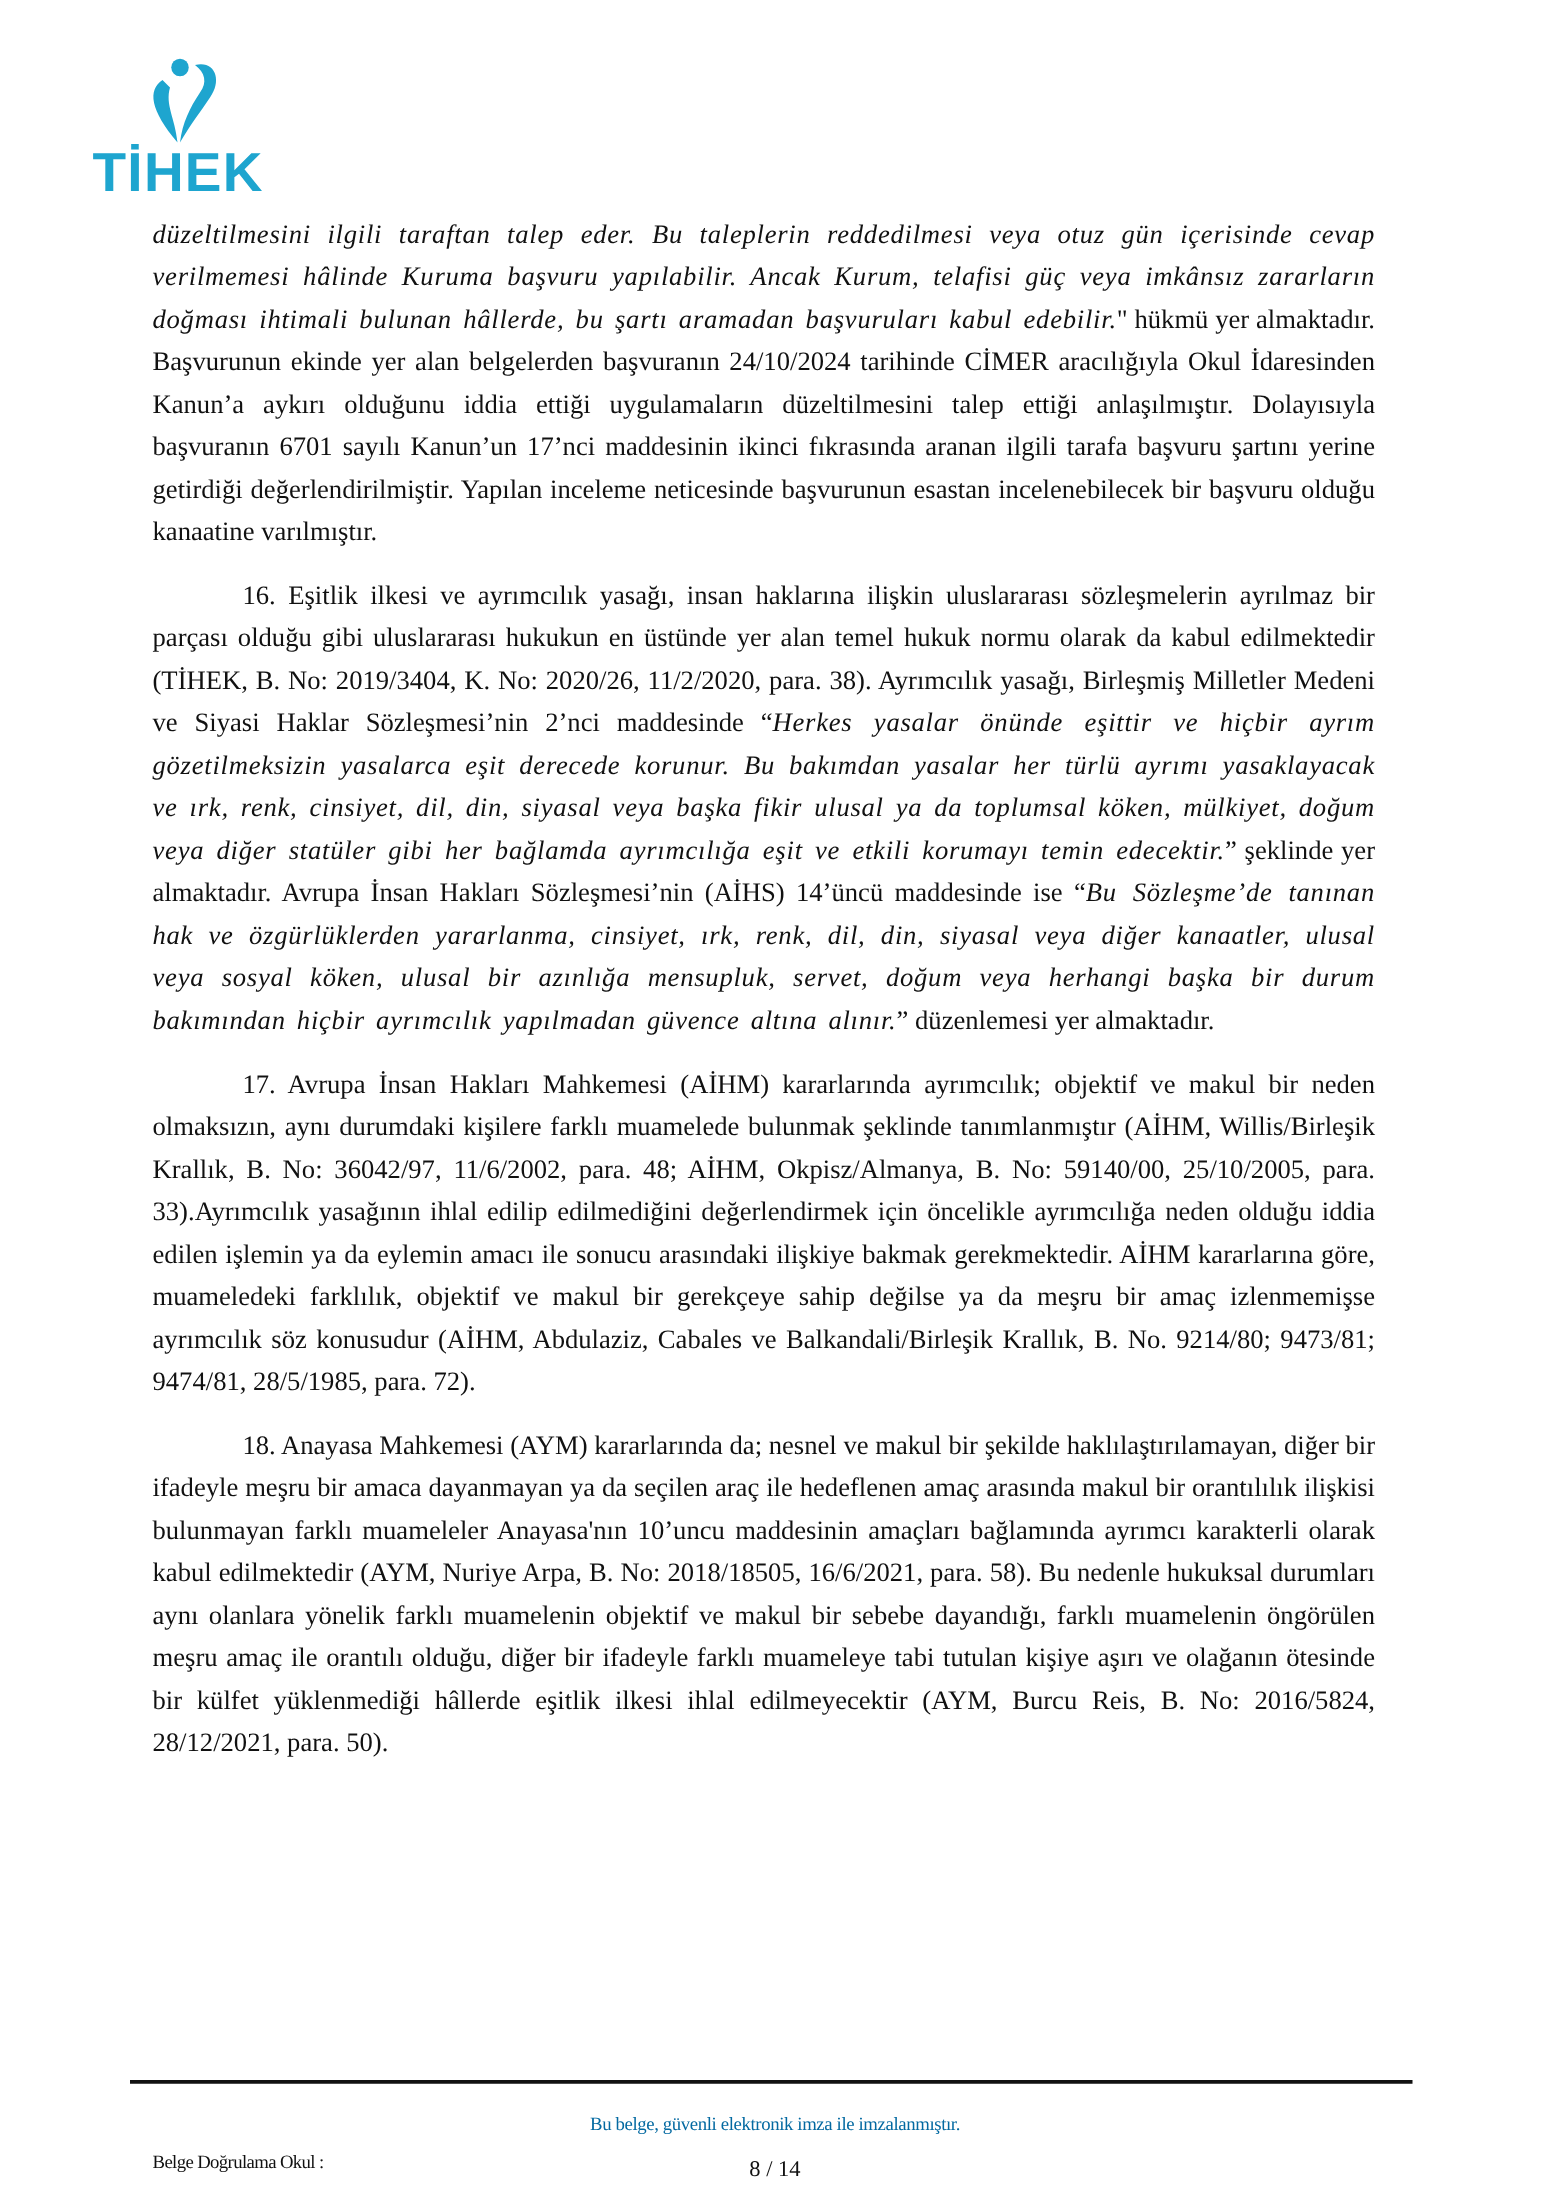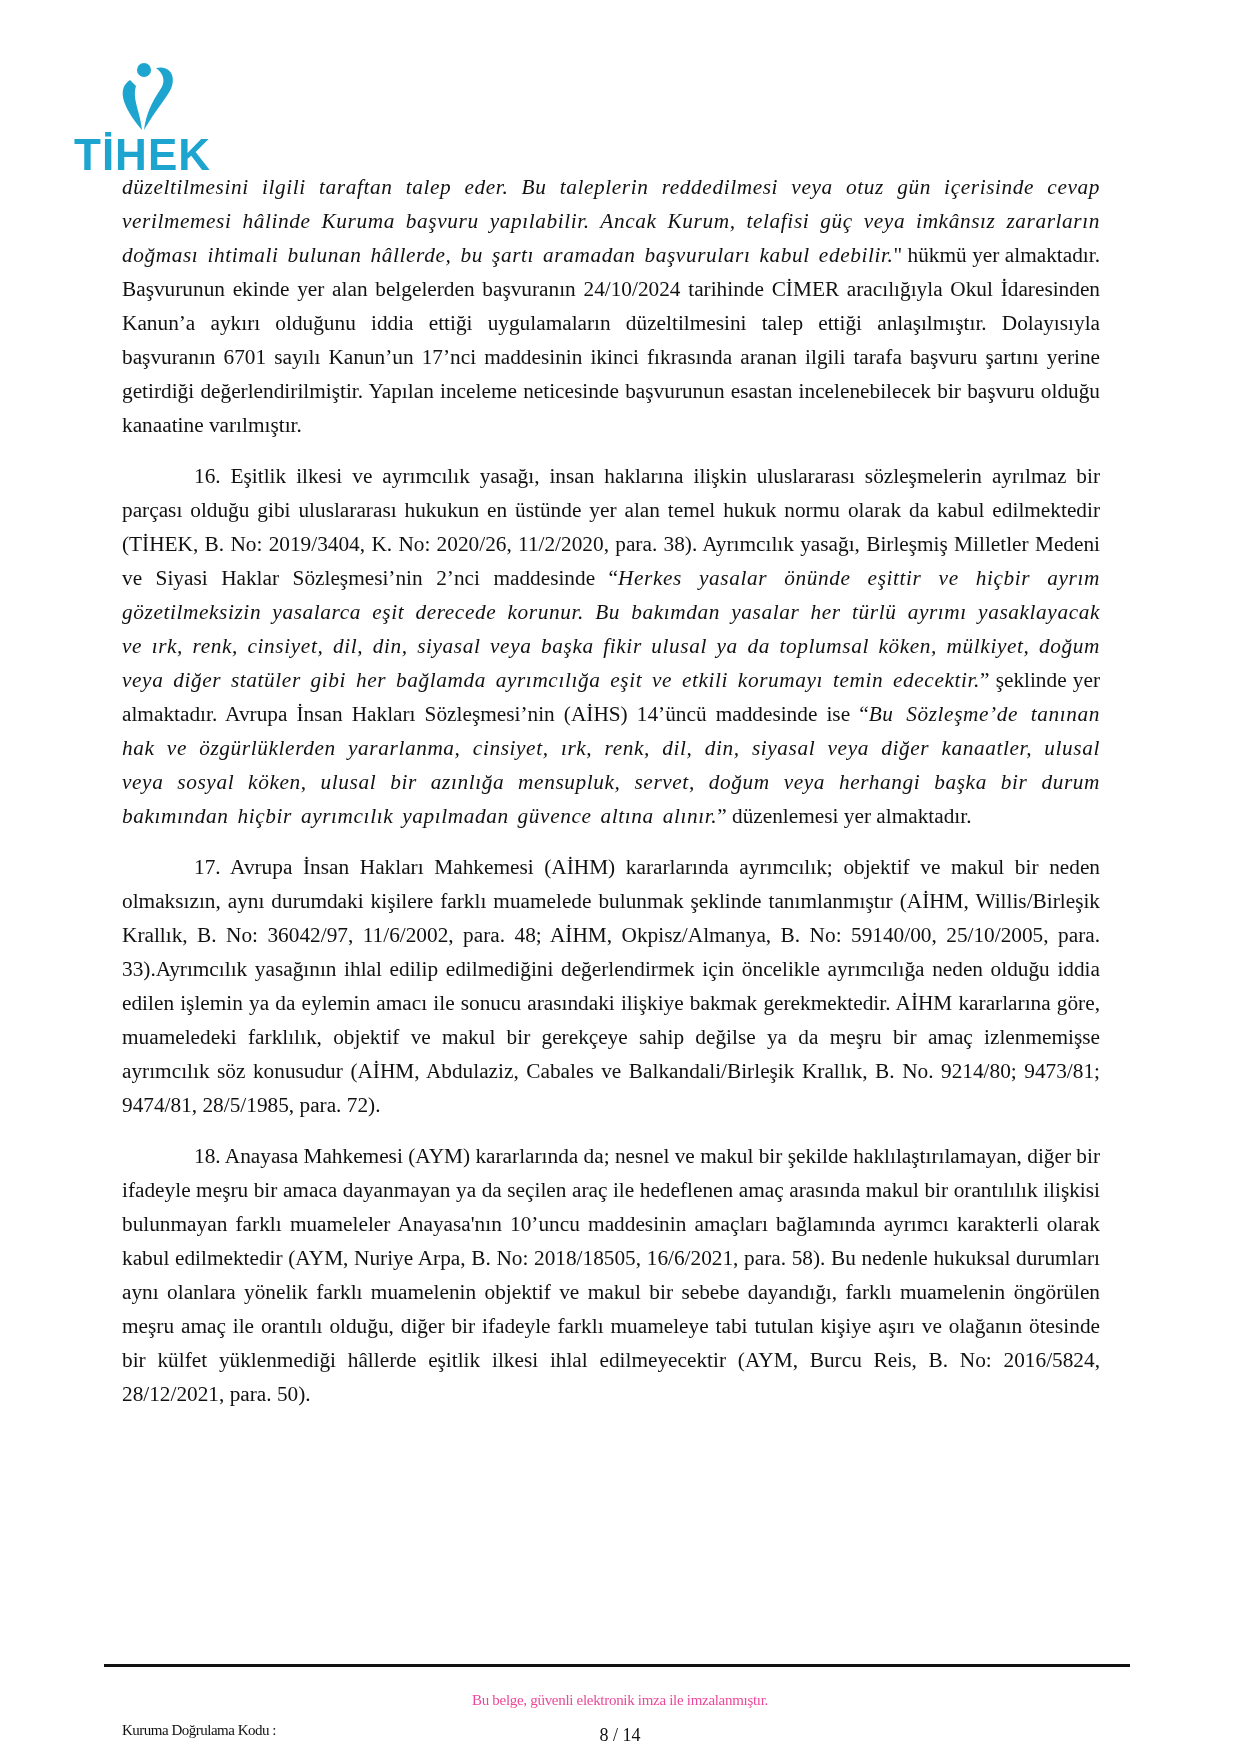--- a/index.html
+++ b/index.html
@@ -1,21 +1,21 @@
 <!DOCTYPE html>
 <html><head>
   <meta charset="utf-8">
   <style>
     html, body { margin: 0; padding: 0; background: #ffffff; }
     body {
       width: 1240px; height: 1755px; position: relative; overflow: hidden;
       font-family: "Liberation Serif", "DejaVu Serif", serif; color: #111;
     }
     .logo {
-      position: absolute; left: 74px; top: 60px; width: 140px; height: 115px;
+      position: absolute; left: 74px; top: 44px; width: 140px; height: 115px;
     }
     .logo svg { position: absolute; left: 38px; top: 0; }
     .logo-text {
       position: absolute; left: 0; top: 70px; width: 140px;
       font-family: "Liberation Sans", "DejaVu Sans", sans-serif;
       font-weight: bold; font-size: 44px; color: #1ea5cf; letter-spacing: 1px;
     }
     .content {
       position: absolute; left: 122px; top: 170px; width: 978px;
       font-size: 21.3px; line-height: 34px; text-align: justify;
@@ -24,21 +24,21 @@
     .content p + p { margin-top: 17px; }
     .indent { text-indent: 72px; }
     em { font-style: italic; }
     .spaced { letter-spacing: 0.6px; word-spacing: 3px; }
     b { font-weight: normal; }
     .footer-rule {
       position: absolute; left: 104px; top: 1664px; width: 1026px; height: 3px; background: #111;
     }
     .footer-sign {
       position: absolute; left: 0; width: 1240px; top: 1692px; text-align: center;
-      color: #ec4899; font-size: 15px; letter-spacing: -0.3px;
+      color: #0369a1; font-size: 15px; letter-spacing: -0.3px;
     }
     .footer-code {
       position: absolute; left: 122px; top: 1722px; font-size: 15px; letter-spacing: -0.5px;
     }
     .footer-page {
       position: absolute; left: 0; width: 1240px; top: 1725px; text-align: center; font-size: 18px;
     }
   </style>
 </head>
 <body>
@@ -57,14 +57,14 @@
 
   <p class="indent"><b>16.</b><span> Eşitlik ilkesi ve ayrımcılık yasağı, insan haklarına ilişkin uluslararası sözleşmelerin ayrılmaz bir parçası olduğu gibi uluslararası hukukun en üstünde yer alan temel hukuk normu olarak da kabul edilmektedir (TİHEK, B. No: 2019/3404, K. No: 2020/26, 11/2/2020, para. 38). Ayrımcılık yasağı, Birleşmiş Milletler Medeni ve Siyasi Haklar Sözleşmesi’nin 2’nci maddesinde “</span><em class="spaced">Herkes yasalar önünde eşittir ve hiçbir ayrım gözetilmeksizin yasalarca eşit derecede korunur. Bu bakımdan yasalar her türlü ayrımı yasaklayacak ve ırk, renk, cinsiyet, dil, din, siyasal veya başka fikir ulusal ya da toplumsal köken, mülkiyet, doğum veya diğer statüler gibi her bağlamda ayrımcılığa eşit ve etkili korumayı temin edecektir.</em><span>” şeklinde yer almaktadır. Avrupa İnsan Hakları Sözleşmesi’nin (AİHS) 14’üncü maddesinde ise “</span><em class="spaced">Bu Sözleşme’de tanınan hak ve özgürlüklerden yararlanma, cinsiyet, ırk, renk, dil, din, siyasal veya diğer kanaatler, ulusal veya sosyal köken, ulusal bir azınlığa mensupluk, servet, doğum veya herhangi başka bir durum bakımından hiçbir ayrımcılık yapılmadan güvence altına alınır.</em><span>” düzenlemesi yer almaktadır.</span></p>
 
   <p class="indent"><b>17.</b><span> Avrupa İnsan Hakları Mahkemesi (AİHM) kararlarında ayrımcılık; objektif ve makul bir neden olmaksızın, aynı durumdaki kişilere farklı muamelede bulunmak şeklinde tanımlanmıştır (AİHM, Willis/Birleşik Krallık, B. No: 36042/97, 11/6/2002, para. 48; AİHM, Okpisz/Almanya, B. No: 59140/00, 25/10/2005, para. 33).Ayrımcılık yasağının ihlal edilip edilmediğini değerlendirmek için öncelikle ayrımcılığa neden olduğu iddia edilen işlemin ya da eylemin amacı ile sonucu arasındaki ilişkiye bakmak gerekmektedir. AİHM kararlarına göre, muameledeki farklılık, objektif ve makul bir gerekçeye sahip değilse ya da meşru bir amaç izlenmemişse ayrımcılık söz konusudur (AİHM, Abdulaziz, Cabales ve Balkandali/Birleşik Krallık, B. No. 9214/80; 9473/81; 9474/81, 28/5/1985, para. 72).</span></p>
 
   <p class="indent"><b>18.</b><span> Anayasa Mahkemesi (AYM) kararlarında da; nesnel ve makul bir şekilde haklılaştırılamayan, diğer bir ifadeyle meşru bir amaca dayanmayan ya da seçilen araç ile hedeflenen amaç arasında makul bir orantılılık ilişkisi bulunmayan farklı muameleler Anayasa'nın 10’uncu maddesinin amaçları bağlamında ayrımcı karakterli olarak kabul edilmektedir (AYM, Nuriye Arpa, B. No: 2018/18505, 16/6/2021, para. 58). Bu nedenle hukuksal durumları aynı olanlara yönelik farklı muamelenin objektif ve makul bir sebebe dayandığı, farklı muamelenin öngörülen meşru amaç ile orantılı olduğu, diğer bir ifadeyle farklı muameleye tabi tutulan kişiye aşırı ve olağanın ötesinde bir külfet yüklenmediği hâllerde eşitlik ilkesi ihlal edilmeyecektir (AYM, Burcu Reis, B. No: 2016/5824, 28/12/2021, para. 50).</span></p>
 </div>
 
 <div class="footer-rule"></div>
 <div class="footer-sign">Bu belge, güvenli elektronik imza ile imzalanmıştır.</div>
-<div class="footer-code">Kuruma Doğrulama Kodu :</div>
+<div class="footer-code">Belge Doğrulama Okul :</div>
 <div class="footer-page">8 / 14</div>
 
 </body></html>

